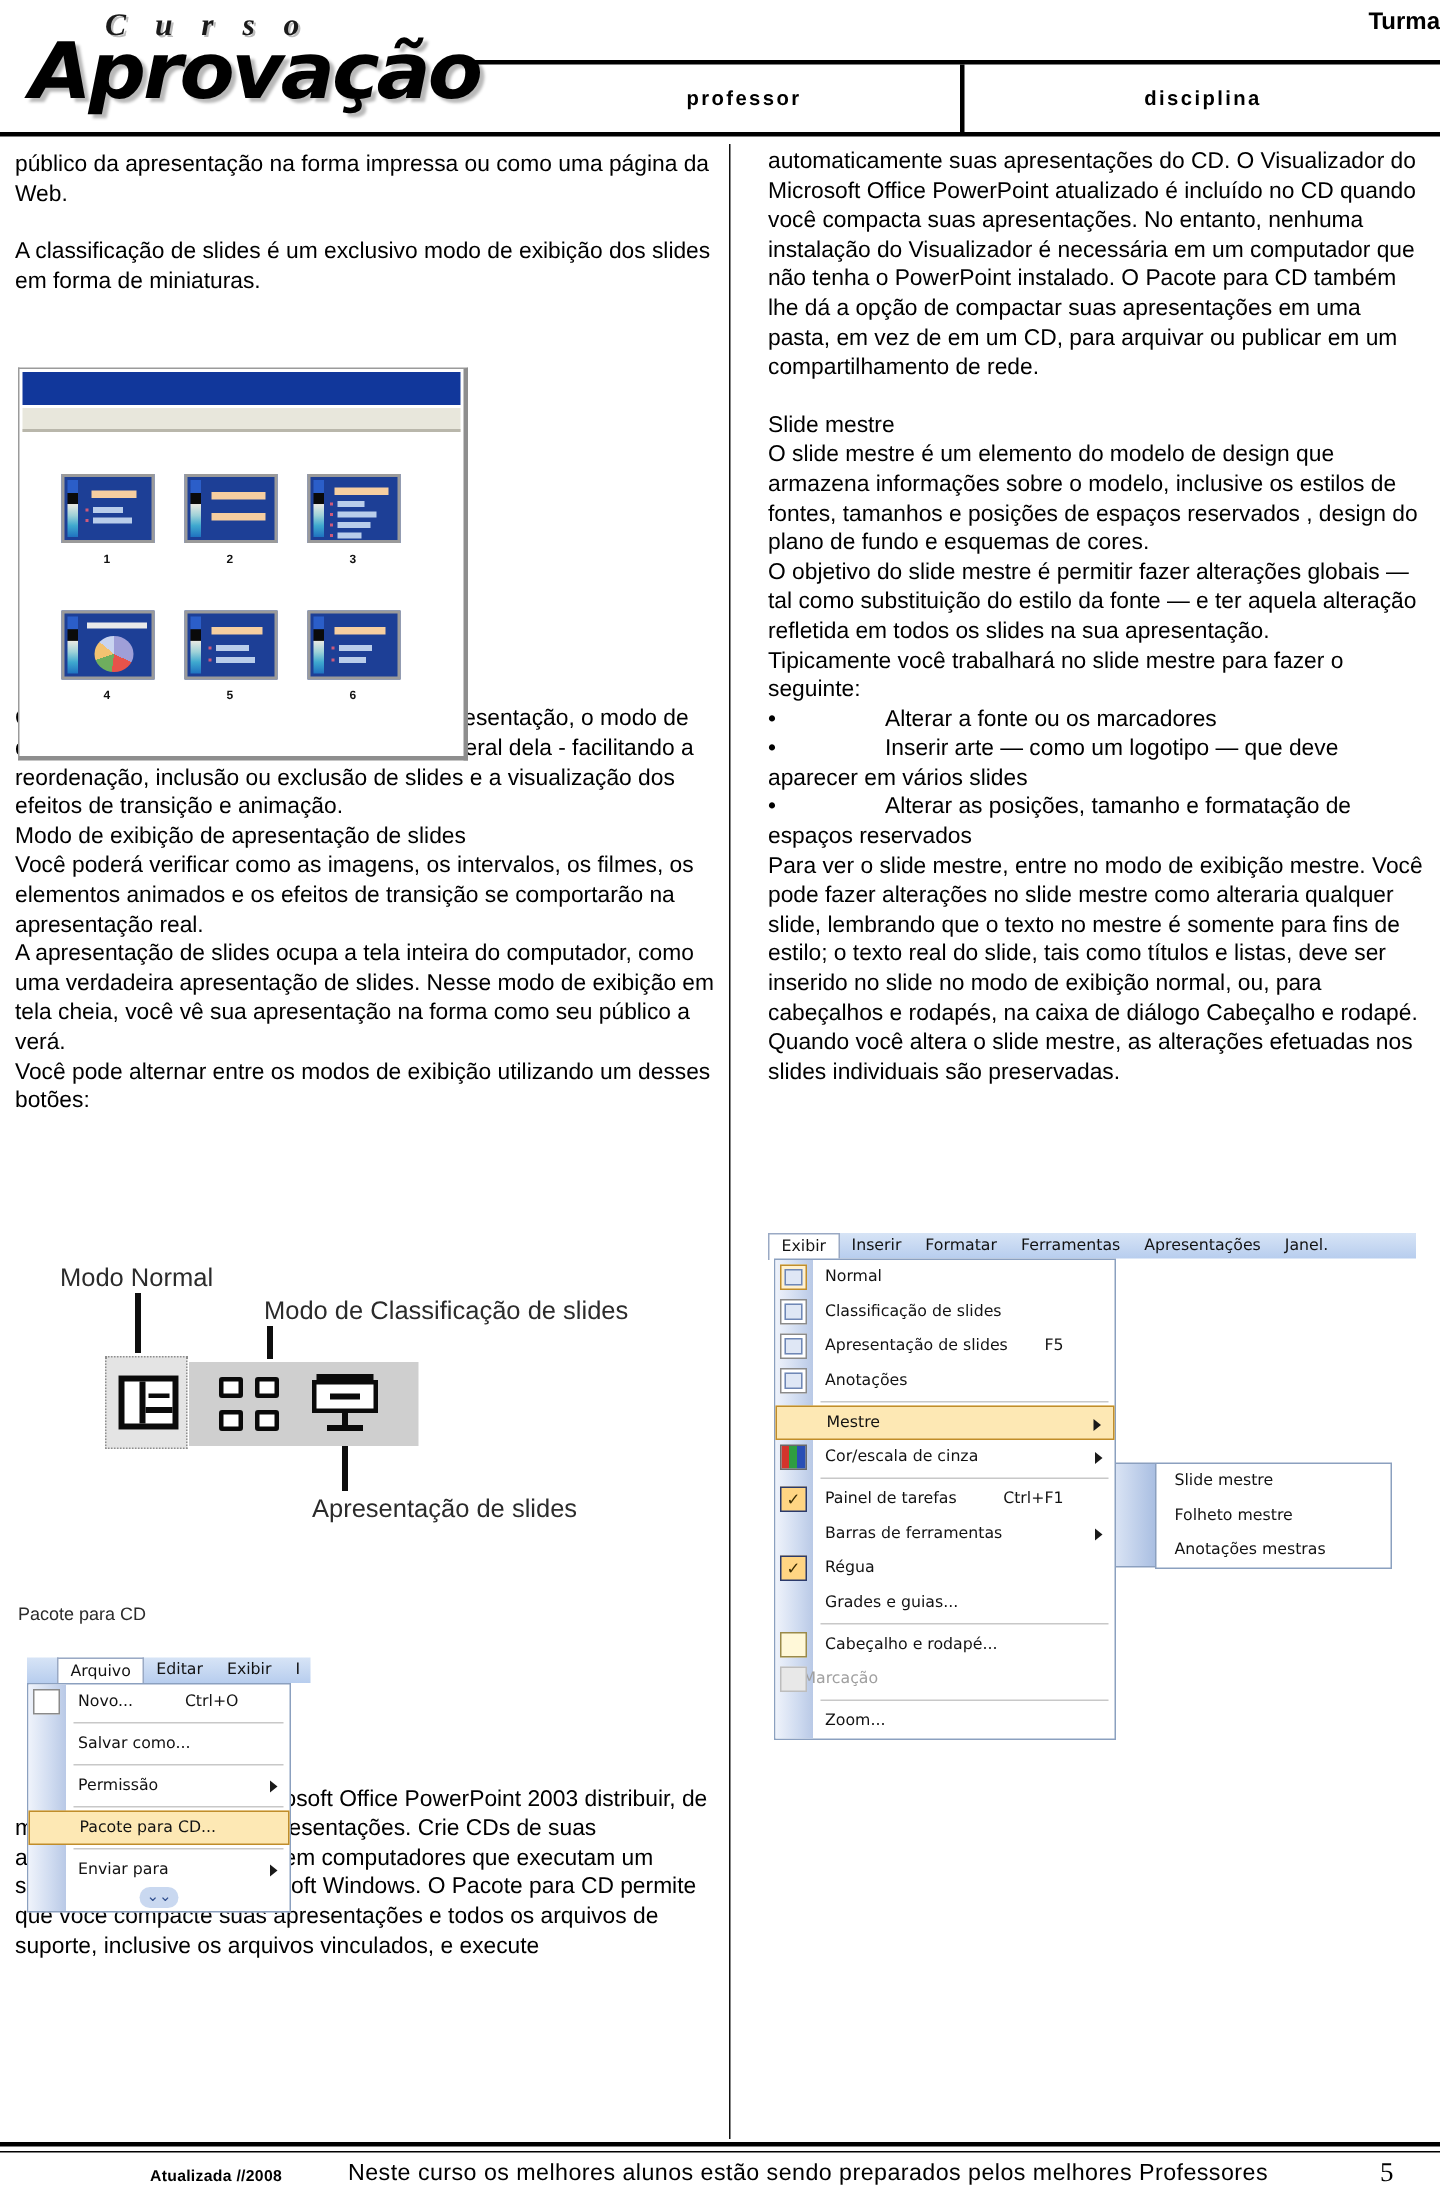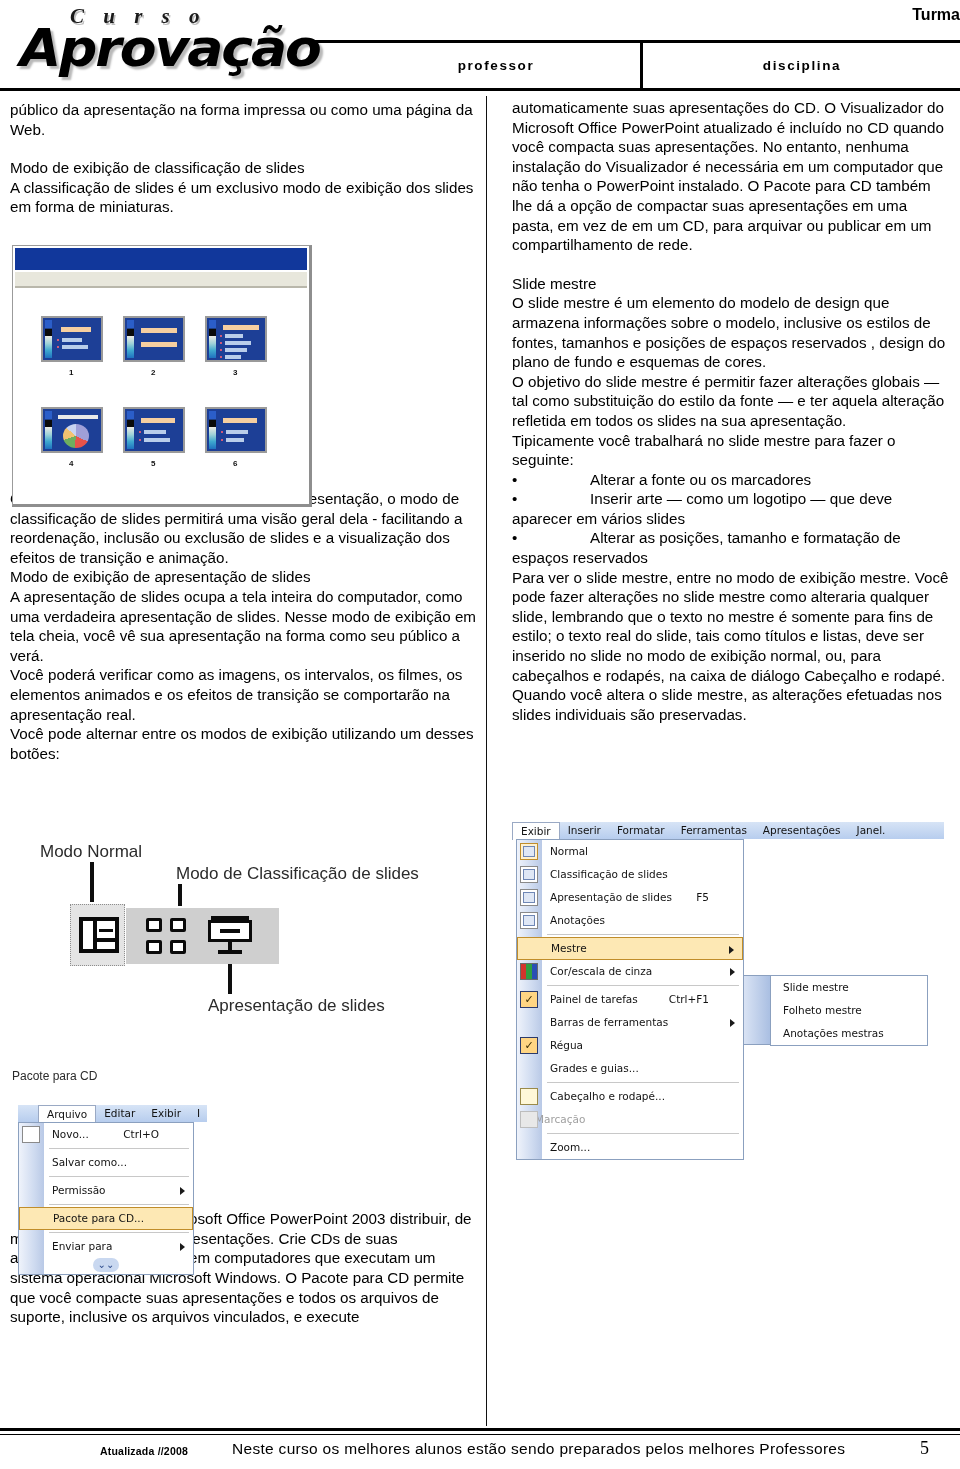--- a/index.html
+++ b/index.html
@@ -319,29 +319,28 @@
   <div id="hdr-professor">professor</div>
   <div id="hdr-disciplina">disciplina</div>
   <div id="hdr-rule-bottom"></div>
 </div>
 
 <div id="col-divider"></div>
 
 <div id="col-left" class="col">
   <p class="para">público da apresentação na forma impressa ou como uma página da Web.</p>
   <div class="gap"></div>
-  <p class="para">Modo de exibição de classificação de slides</p>
   <p class="para">A classificação de slides é um exclusivo modo de exibição dos slides em forma de miniaturas.</p>
 
   <div style="height:272px"></div>
 
   <p class="para">Quando você terminar de criar e editar a apresentação, o modo de classificação de slides permitirá uma visão geral dela - facilitando a reordenação, inclusão ou exclusão de slides e a visualização dos efeitos de transição e animação.</p>
   <p class="para">Modo de exibição de apresentação de slides</p>
+  <p class="para">Você poderá verificar como as imagens, os intervalos, os filmes, os elementos animados e os efeitos de transição se comportarão na apresentação real.</p>
   <p class="para">A apresentação de slides ocupa a tela inteira do computador, como uma verdadeira apresentação de slides. Nesse modo de exibição em tela cheia, você vê sua apresentação na forma como seu público a verá.</p>
-  <p class="para">Você poderá verificar como as imagens, os intervalos, os filmes, os elementos animados e os efeitos de transição se comportarão na apresentação real.</p>
   <p class="para">Você pode alternar entre os modos de exibição utilizando um desses botões:</p>
 
   <div style="height:446px"></div>
 
   <p class="para" style="text-indent:22px">É uma maneira do Microsoft Office PowerPoint 2003 distribuir, de maneira eficiente, suas apresentações. Crie CDs de suas apresentações para exibir em computadores que executam um sistema operacional Microsoft Windows. O Pacote para CD permite que você compacte suas apresentações e todos os arquivos de suporte, inclusive os arquivos vinculados, e execute</p>
 </div>
 
 <div id="slide-sorter">
   <div id="ss-titlebar"></div>
   <div id="ss-menubar"></div>

